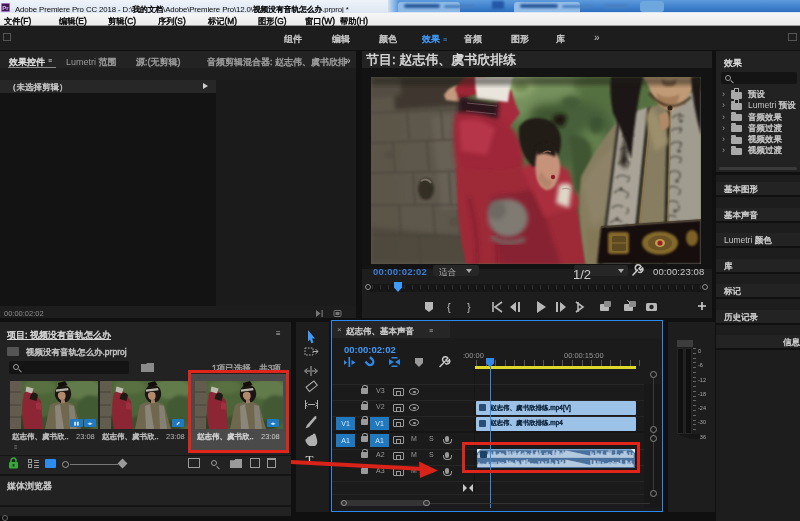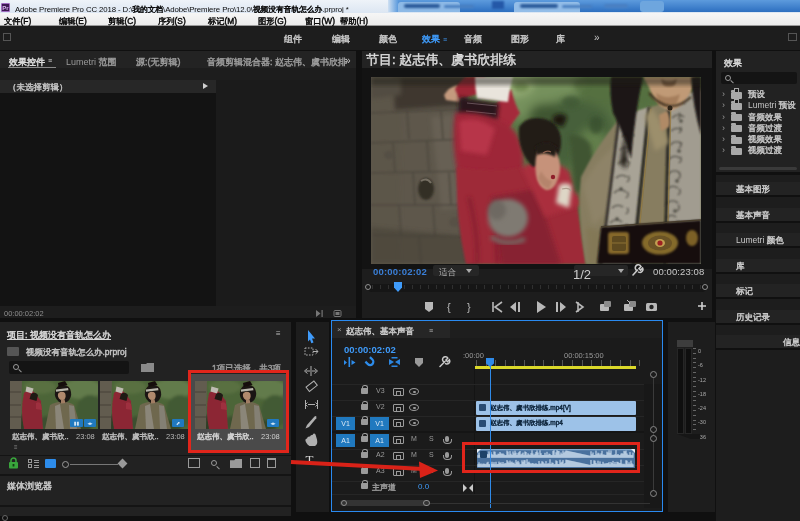--- a/index.html
+++ b/index.html
@@ -12,21 +12,21 @@
 .fsi:after{content:"";position:absolute;left:2px;top:1.5px;width:3px;height:3px;border:1px solid #9a9a9a;}
 .eye{top:1px;width:10px;height:7px;border:1px solid #9a9a9a;border-radius:50%;}
 .eye:after{content:"";position:absolute;left:3px;top:1.5px;width:2.5px;height:2.5px;background:#9a9a9a;border-radius:50%;}
 .mic{top:0.5px;width:4px;height:6px;background:#9a9a9a;border-radius:2px;}
 .mic:after{content:"";position:absolute;left:-2px;top:3px;width:7px;height:4px;border:1px solid #9a9a9a;border-top:0;border-radius:0 0 4px 4px;}
 .srow{height:11.3px;line-height:11.3px;white-space:nowrap;position:relative;padding-left:30px;}
 .ch{position:absolute;left:4px;color:#999;font-size:9px;}
 .fol{position:absolute;left:13px;top:2.5px;width:11px;height:7px;background:#a9a9a9;border-radius:1px;}
 .fol:before{content:"";position:absolute;left:0;top:-2px;width:5px;height:2px;background:#a9a9a9;border-radius:1px 1px 0 0;}
 .pre:after{content:"";position:absolute;left:2.5px;top:-3.5px;width:3px;height:3px;background:#1d1d1d;border:1px solid #a9a9a9;border-bottom:0;}
-.shdr{position:absolute;left:0;width:84px;height:15px;background:#232323;color:#c9c9c9;font-size:8.5px;line-height:15px;padding-left:20px;border-bottom:2px solid #101010;}
+.shdr{position:absolute;left:0;width:84px;height:15px;background:#232323;color:#c9c9c9;font-size:8.5px;line-height:15px;padding-left:8px;border-bottom:2px solid #101010;}
 .lk{top:1px;width:7px;height:6px;background:#9a9a9a;border-radius:1px;}
 .lk:before{content:"";position:absolute;left:1.2px;top:-3.5px;width:4px;height:4px;border:1.2px solid #9a9a9a;border-bottom:0;border-radius:2.5px 2.5px 0 0;}
 .mag{width:6px;height:6px;border:1.4px solid #9a9a9a;border-radius:50%;}
 .mag:after{content:"";position:absolute;left:4.6px;top:4.6px;width:3.5px;height:1.4px;background:#9a9a9a;transform:rotate(45deg);transform-origin:0 0;}
 .cdown{width:0;height:0;border-left:3px solid transparent;border-right:3px solid transparent;border-top:4px solid #aaa;}
 </style></head>
 <body>
 
 <div class="abs" style="left:0;top:0;width:800px;height:13px;background:linear-gradient(#eef3f9,#dce6f2);"></div>
 <div class="abs" style="left:388px;top:0;width:412px;height:12px;background:linear-gradient(#5d9bdd,#2d6fc0);overflow:hidden;">
@@ -568,25 +568,20 @@
 
   <div class="abs" style="left:29px;top:146px;width:300px;height:12px;color:#b0b0b0;font-size:7px;">
     <span class="abs lk" style="left:0;"></span>
       <span class="abs" style="left:15px;color:#9a9a9a;">A3</span>
     <span class="abs fsi" style="left:32px;"></span>
       <span class="abs" style="left:50px;color:#9a9a9a;">M</span>
       <span class="abs" style="left:68px;color:#9a9a9a;">S</span>
       <span class="abs mic" style="left:84px;"></span>
   </div>
 
-  <div class="abs" style="left:29px;top:161px;width:300px;height:12px;color:#b0b0b0;font-size:7px;">
-    <span class="abs lk" style="left:0;"></span>
-      <span class="abs cjk" style="left:11px;color:#9a9a9a;font-size:8px;">主声道</span>
-    <span class="abs" style="left:57px;color:#3f9bfa;font-size:8px;">0.0</span>
-  </div>
   <svg class="abs" style="left:130px;top:162px;" width="12" height="10" viewBox="0 0 12 10">
       <path d="M1 1 L5 5 L1 9 Z M11 1 L7 5 L11 9 Z" fill="#c9c9c9"></path>
     </svg>
 
   <div class="abs" style="left:144px;top:80px;width:160px;height:14px;background:#9dc2e8;border-radius:1px;">
      <span class="abs" style="left:3px;top:3px;width:7px;height:7px;background:#2a4d74;border-radius:1px;"></span>
      <span class="abs cjk" style="left:14px;top:2.5px;font-size:6.5px;color:#10283f;white-space:nowrap;">赵志伟、虞书欣排练.mp4[V]</span>
   </div>
   <div class="abs" style="left:144px;top:95.5px;width:160px;height:14px;background:#9dc2e8;border-radius:1px;">
      <span class="abs" style="left:3px;top:3px;width:7px;height:7px;background:#2a4d74;border-radius:1px;"></span>

